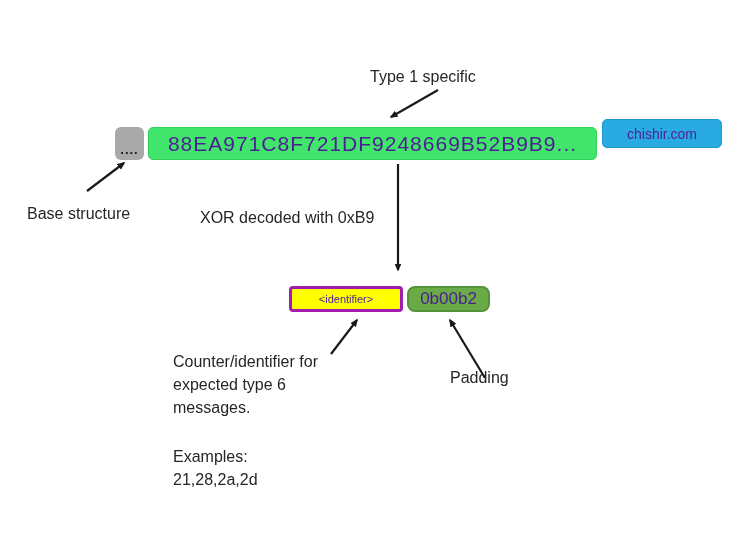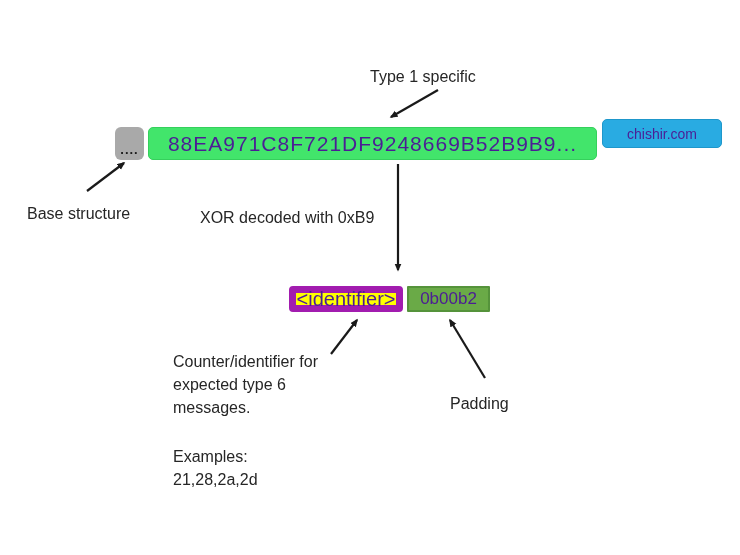--- a/index.html
+++ b/index.html
@@ -61,37 +61,37 @@
   }
   #box-domain {
     left: 602px; top: 119px; width: 120px; height: 29px;
     background: #29abe2;
     border: 1px solid #1e97cb;
     font-size: 14px;
   }
   #box-identifier {
     left: 289px; top: 286px; width: 114px; height: 26px;
     background: #ffff00;
-    border: 7px solid #a21caf;
+    border: 3px solid #a21caf;
     border-radius: 4px;
-    font-size: 20px;
+    font-size: 11px;
   }
   #box-paddingval {
     left: 407px; top: 286px; width: 83px; height: 26px;
     background: #6aaa47;
     border: 2px solid #55933b;
-    border-radius: 1px;
+    border-radius: 8px;
     font-size: 17px;
   }
   #lbl-type1    { left: 370px; top: 67px;  }
   #lbl-basestr  { left: 27px;  top: 196px; margin-top: 8px; }
   #lbl-xor      { left: 200px; top: 208px; width: 195px; text-align: left; }
   #lbl-counter  { left: 173px; top: 350px; width: 180px; }
   #lbl-examples { left: 173px; top: 445px; width: 180px; }
-  #lbl-padding  { left: 450px; top: 394px; }
+  #lbl-padding  { left: 450px; top: 368px; }
 </style>
 </head>
 <body>
 
 <div id="canvas">
 
   <svg id="arrow-layer" viewBox="0 0 740 555" xmlns="http://www.w3.org/2000/svg">
     <defs>
       <marker id="ah" markerWidth="9" markerHeight="8" refX="6.5" refY="3.5" orient="auto" markerUnits="userSpaceOnUse">
         <path d="M0,0 L8,3.5 L0,7 z" fill="#1a1a1a"></path>

